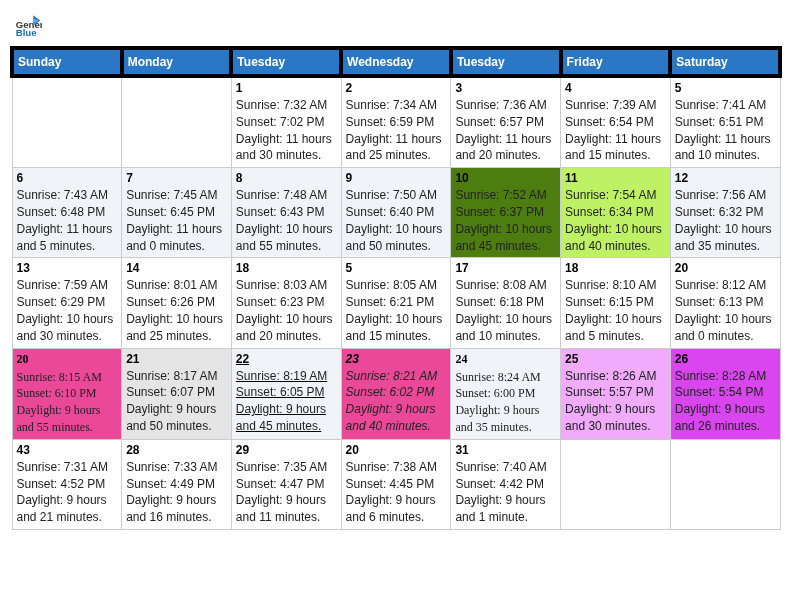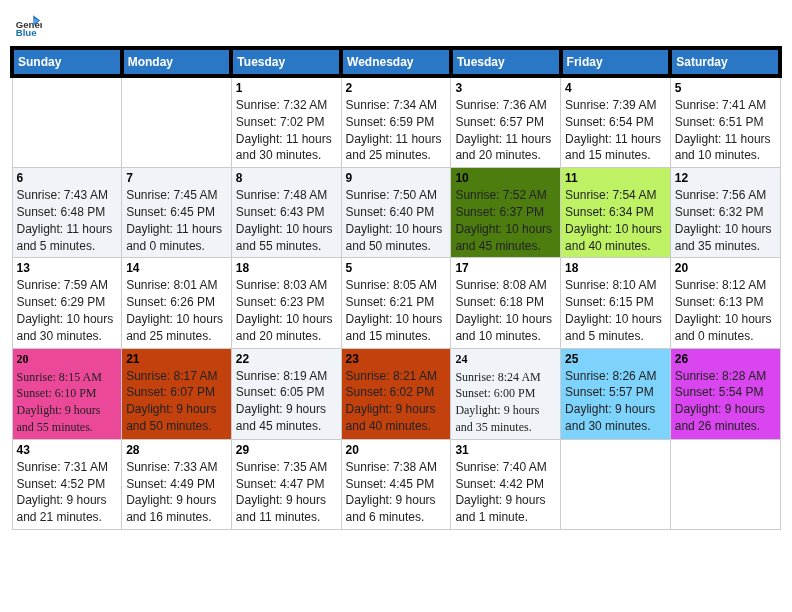--- a/index.html
+++ b/index.html
@@ -189,37 +189,37 @@
         <td>
           <span class="day-num">20</span>
           <div class="day-info">Sunrise: 8:12 AM<br>Sunset: 6:13 PM<br>Daylight: 10 hours<br>and 0 minutes.</div>
         </td>
       </tr>
       <tr>
         <td style="background: #ec4899; font-family: Liberation Serif, serif;">
           <span class="day-num">20</span>
           <div class="day-info">Sunrise: 8:15 AM<br>Sunset: 6:10 PM<br>Daylight: 9 hours<br>and 55 minutes.</div>
         </td>
-        <td style="background: #c2410c;">
+        <td style="background: #e5e5e5;">
           <span class="day-num">21</span>
           <div class="day-info">Sunrise: 8:17 AM<br>Sunset: 6:07 PM<br>Daylight: 9 hours<br>and 50 minutes.</div>
         </td>
-        <td style="background: rgb(240, 244, 248);">
+        <td style="background: rgb(240, 244, 248); text-decoration: underline;">
           <span class="day-num">22</span>
           <div class="day-info">Sunrise: 8:19 AM<br>Sunset: 6:05 PM<br>Daylight: 9 hours<br>and 45 minutes.</div>
         </td>
-        <td style="background: #c2410c;">
+        <td style="background: #ec4899; font-style: italic;">
           <span class="day-num">23</span>
           <div class="day-info">Sunrise: 8:21 AM<br>Sunset: 6:02 PM<br>Daylight: 9 hours<br>and 40 minutes.</div>
         </td>
         <td style="background: rgb(240, 244, 248); font-family: Liberation Serif, serif;">
           <span class="day-num">24</span>
           <div class="day-info">Sunrise: 8:24 AM<br>Sunset: 6:00 PM<br>Daylight: 9 hours<br>and 35 minutes.</div>
         </td>
-        <td style="background: #7dd3fc;">
+        <td style="background: #f0abfc;">
           <span class="day-num">25</span>
           <div class="day-info">Sunrise: 8:26 AM<br>Sunset: 5:57 PM<br>Daylight: 9 hours<br>and 30 minutes.</div>
         </td>
         <td style="background: #d946ef;">
           <span class="day-num">26</span>
           <div class="day-info">Sunrise: 8:28 AM<br>Sunset: 5:54 PM<br>Daylight: 9 hours<br>and 26 minutes.</div>
         </td>
       </tr>
       <tr>
         <td>

